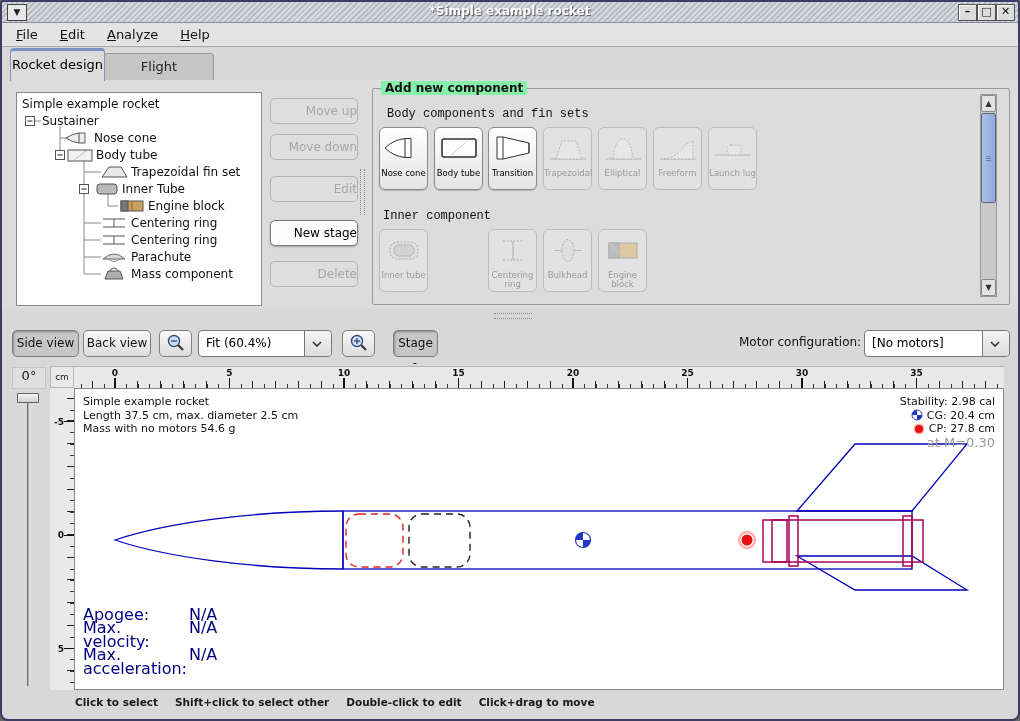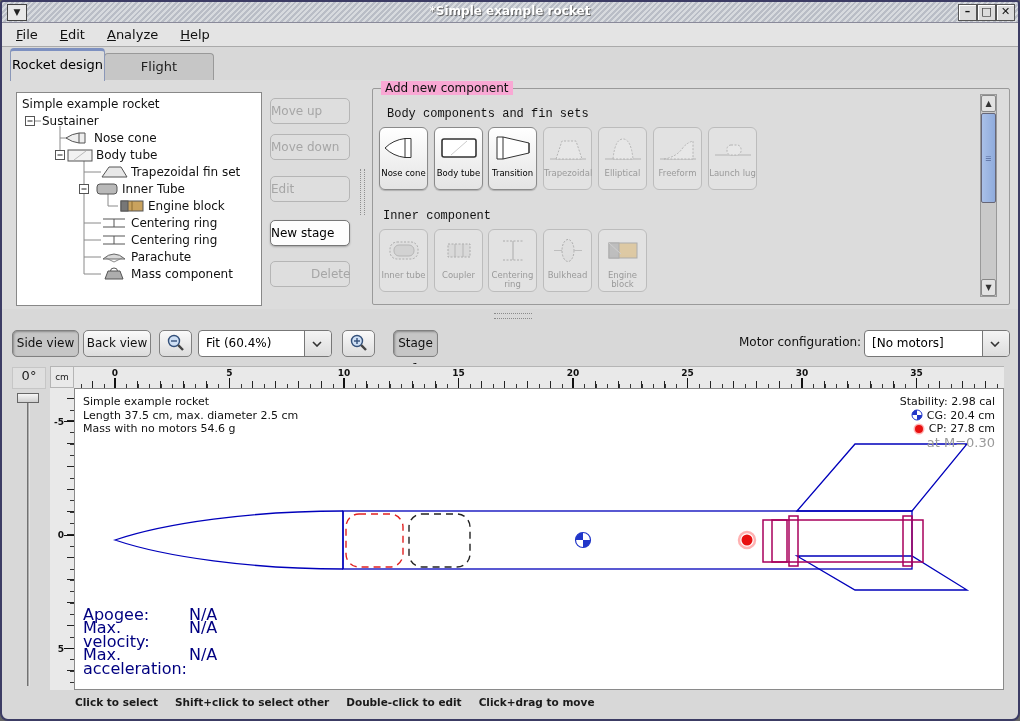--- a/index.html
+++ b/index.html
@@ -48,33 +48,33 @@
     border:1px solid #999;border-bottom:none;border-radius:4px 4px 0 0;line-height:25px;color:#222;
   }
   
   .upper{position:absolute;left:0;top:78px;right:0;height:229px;background:#dcdcdc;}
   .tree-panel{
     position:absolute;left:14px;top:12px;width:244px;height:212px;background:#fff;
     border:1px solid #888;
   }
   .tree-row{position:absolute;font-size:12px;color:#111;white-space:nowrap;}
   .stage-btn{
-    position:absolute;left:268px;width:80px;height:26px;border-radius:5px;
-    font-size:12px;text-align:left;line-height:24px;box-sizing:border-box;
+    position:absolute;left:268px;width:88px;height:26px;border-radius:5px;
+    font-size:12px;text-align:right;line-height:24px;box-sizing:border-box;
   }
   .btn-disabled{background:#dedede;border:1px solid #b5b5b5;color:#a6a6a6;}
   .btn-enabled{background:#fdfdfd;border:1px solid #777;color:#000;box-shadow:0 1px 2px rgba(0,0,0,.25);}
   .vsplit{position:absolute;left:358px;top:89px;width:3px;height:46px;border-left:1px dotted #909090;border-right:1px dotted #909090;}
   .groupbox{
     position:absolute;left:370px;top:8px;width:636px;height:215px;
     border:1px solid #9a9a9a;border-radius:2px;
   }
   .groupbox-title{
-    position:absolute;left:8px;top:-8px;background:#f9a8d4;padding:0 4px;
-    font-size:12px;font-weight:normal;color:#111;
+    position:absolute;left:8px;top:-8px;background:#86efac;padding:0 4px;
+    font-size:12px;font-weight:bold;color:#111;
   }
   .section-label{position:absolute;font-size:12px;color:#111;font-family:Liberation Mono, monospace;}
   .cbtn{
     position:absolute;width:49px;height:63px;border-radius:6px;box-sizing:border-box;
     text-align:center;
   }
   .cbtn-enabled{background:linear-gradient(#ffffff,#e4e4e4);border:1px solid #8a8a8a;box-shadow:0 1px 1px rgba(0,0,0,.2);}
   .cbtn-disabled{background:#e2e2e2;border:1px solid #bcbcbc;}
   .cbtn svg{margin-top:4px;}
   .cbtn-disabled svg{opacity:.5;}
@@ -304,28 +304,20 @@
 
       <div class="section-label" style="left:10px;top:120px;">Inner component</div>
 
       <div class="cbtn cbtn-disabled" style="left:6px;top:140px;">
         <svg width="44" height="32" viewBox="0 0 44 32">
           <rect x="8" y="8" width="28" height="17" rx="7" fill="#dcdcdc" stroke="#777" stroke-dasharray="2 1.5"></rect>
           <rect x="12" y="11" width="20" height="11" rx="5" fill="#c2c2c2" stroke="#888"></rect>
         </svg>
         <span class="lbl">Inner tube</span>
       </div>
-      <div class="cbtn cbtn-disabled" style="left:61px;top:140px;">
-        <svg width="44" height="32" viewBox="0 0 44 32">
-          <rect x="11" y="10" width="22" height="13" fill="#cfcfcf" stroke="#777" stroke-dasharray="2 1.5"></rect>
-          <line x1="18" y1="10" x2="18" y2="23" stroke="#888"></line>
-          <line x1="26" y1="10" x2="26" y2="23" stroke="#888"></line>
-        </svg>
-        <span class="lbl">Coupler</span>
-      </div>
       <div class="cbtn cbtn-disabled" style="left:115px;top:140px;">
         <svg width="44" height="32" viewBox="0 0 44 32">
           <line x1="12" y1="7" x2="32" y2="7" stroke="#777" stroke-dasharray="2 1.5"></line>
           <line x1="12" y1="26" x2="32" y2="26" stroke="#777" stroke-dasharray="2 1.5"></line>
           <line x1="22" y1="7" x2="22" y2="26" stroke="#777"></line>
         </svg>
         <span class="lbl">Centering ring</span>
       </div>
       <div class="cbtn cbtn-disabled" style="left:170px;top:140px;">
         <svg width="44" height="32" viewBox="0 0 44 32">

